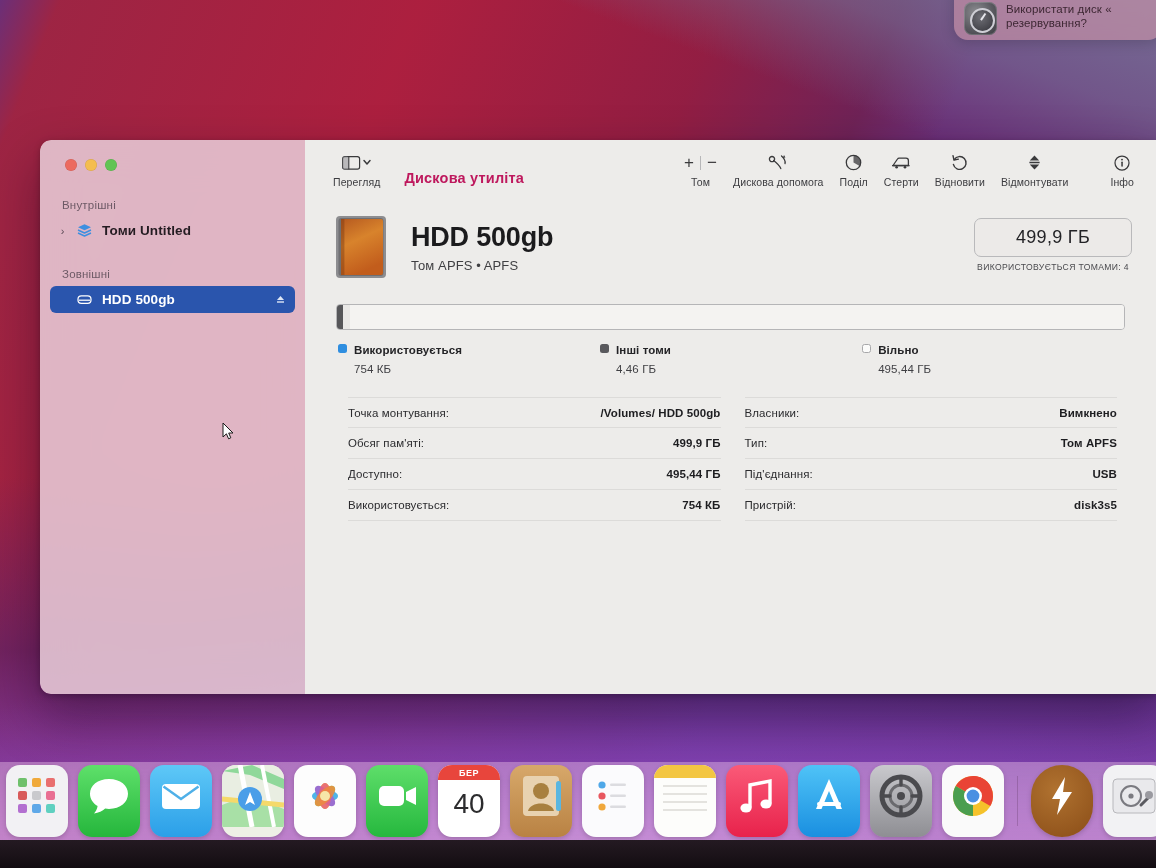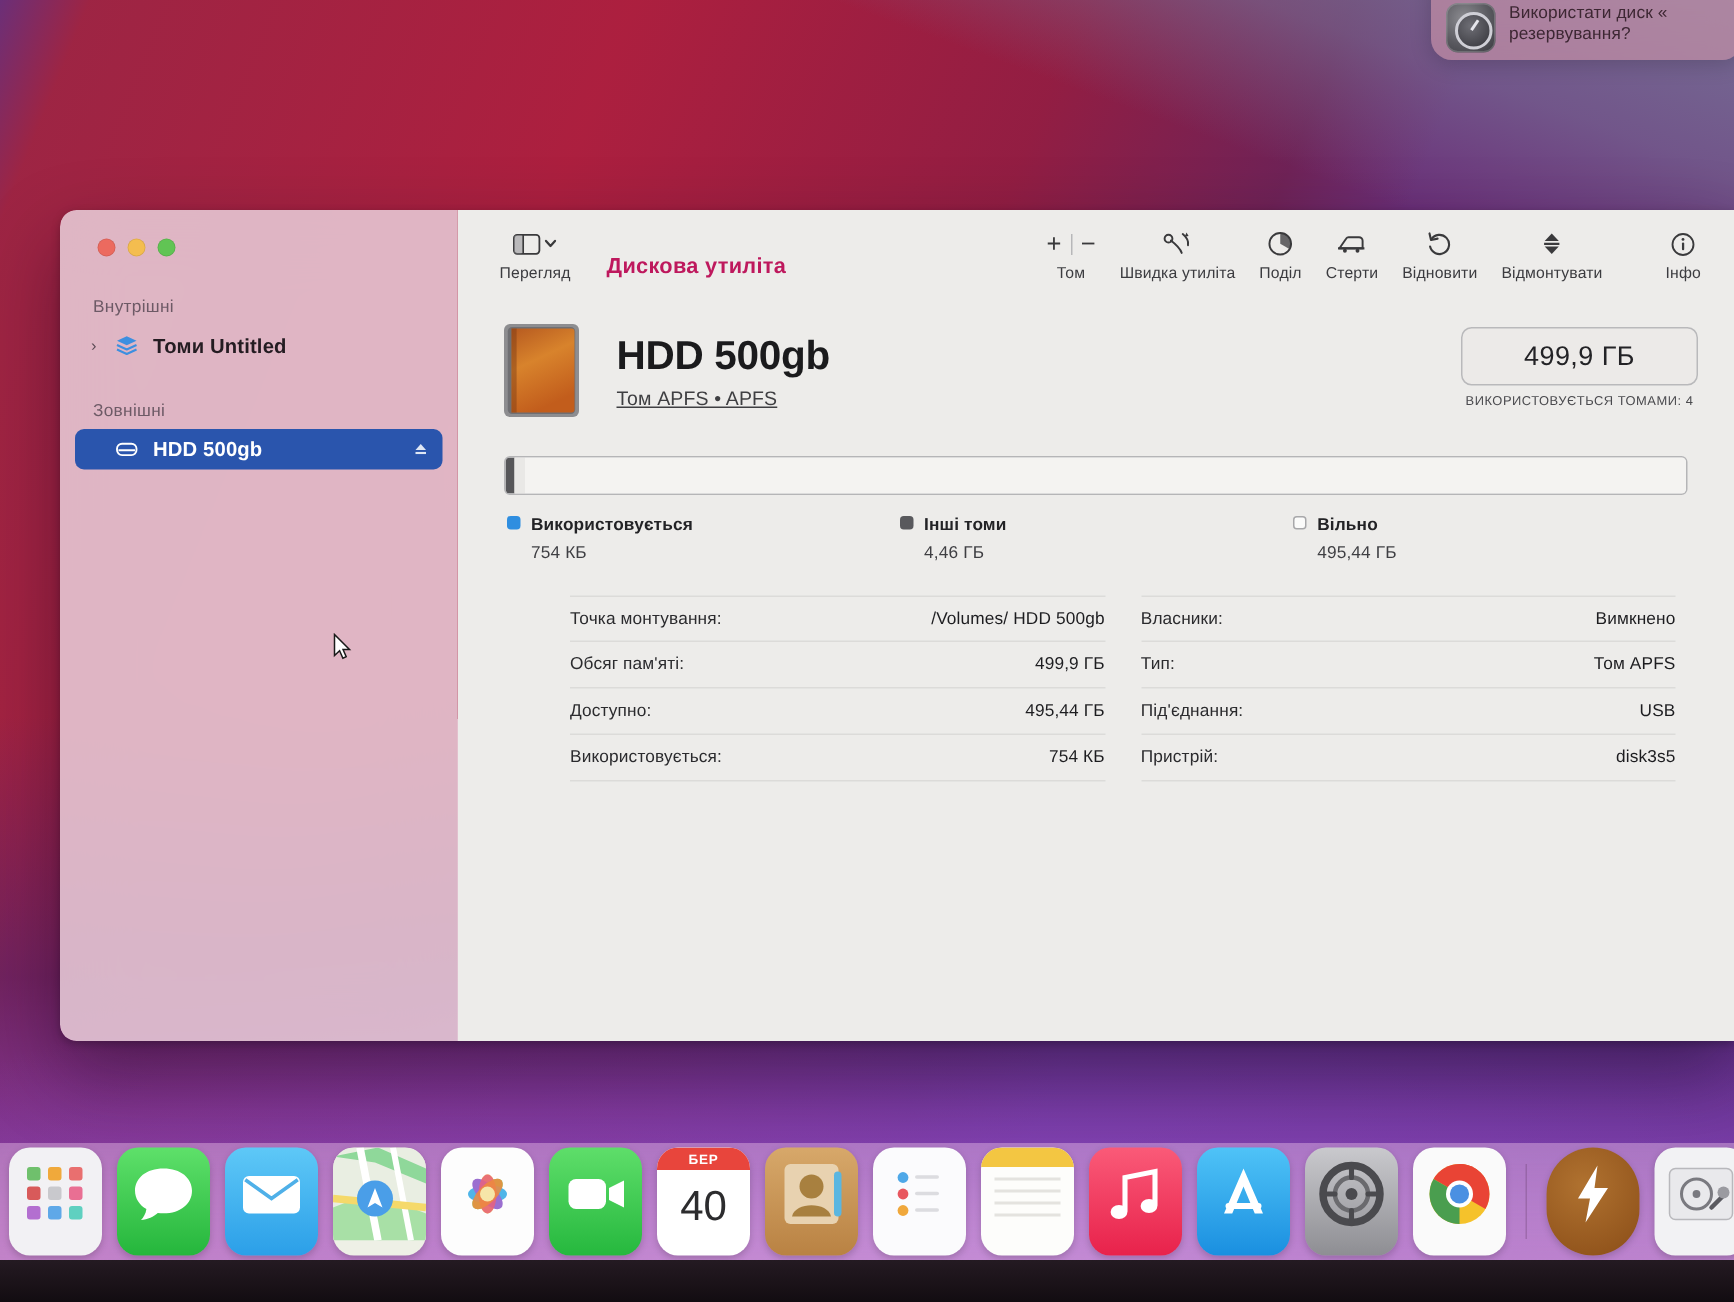--- a/index.html
+++ b/index.html
@@ -137,21 +137,21 @@
     letter-spacing:.2px;
   }
   .tb-spacer { flex:1; }
   .plusminus { display:flex; align-items:center; gap:6px; font-size:17px; color:#3a3a3c; line-height:1; }
   .pm-div { width:1px; height:14px; background:#b7b7b9; }
 
   
   .drive-head { display:flex; align-items:center; padding:10px 24px 0 28px; position:relative; }
   .drive-icon { width:56px; height:70px; flex:none; margin-right:22px; }
   .drive-title { font-size:27px; font-weight:700; color:#1b1b1d; letter-spacing:-.2px; }
-  .drive-sub { font-size:13px; color:#3f3f42; margin-top:5px; letter-spacing:.1px;text-decoration:underline; }
+  .drive-sub { font-size:13px; color:#3f3f42; margin-top:5px; letter-spacing:.1px; }
   .cap-box {
     position:absolute; right:24px; top:16px; width:158px; text-align:center;
   }
   .cap-val {
     border:1px solid #b9b9bb; border-radius:7px; background:#eceae8;
     font-size:18px; color:#232326; padding:8px 0; letter-spacing:.3px;
   }
   .cap-note { font-size:8.6px; color:#4a4a4e; margin-top:5px; letter-spacing:.35px; }
 
   
@@ -169,29 +169,29 @@
   .leg { width:33.3%; }
   .leg-top { display:flex; align-items:flex-start; gap:7px; }
   .sw { width:9px; height:9px; border-radius:2.5px; flex:none; }
   .sw.blue { background:#2f8ee0; }
   .sw.grey { background:#59595d; }
   .sw.free { background:#fbfbfa; border:1px solid #a8a8aa; }
   .leg-name { font-size:11.5px; font-weight:700; color:#232326; letter-spacing:.1px; }
   .leg-val { font-size:11.5px; color:#3f3f43; margin-top:7px; margin-left:16px; letter-spacing:.1px; }
 
   
-  .table-wrap { display:flex; padding:22px 27px 0 31px; gap:0;margin-left:32px; }
+  .table-wrap { display:flex; padding:22px 27px 0 31px; gap:0; }
   .tcol { width:50%; padding:0 12px; }
   .trow {
     display:flex; justify-content:space-between; align-items:center;
     height:31px; border-bottom:1px solid #dcdbd9; font-size:11.5px;
   }
   .trow:first-child { border-top:1px solid #dcdbd9; }
   .tkey { color:#2b2b2e; letter-spacing:.1px; }
-  .tval { color:#1d1d20; letter-spacing:.1px; }
+  .tval { color:#1d1d20; letter-spacing:.1px;font-weight:bold; }
 
   
   #dock {
     position:absolute; left:0; right:0; bottom:28px; height:78px;
     display:flex; align-items:center; gap:10px;
     padding:0 6px;
     background:linear-gradient(to bottom, rgba(236,196,232,.42), rgba(228,178,226,.5));
     backdrop-filter:blur(10px);
     z-index:50;
   }
@@ -291,21 +291,21 @@
 
       <div class="tb-item">
         <div class="tb-glyph">
           <svg width="21" height="19" viewBox="0 0 21 19">
             <path d="M4 3.5 a2.6 2.6 0 1 0 0 5.2 a2.6 2.6 0 1 0 0 -5.2" fill="none" stroke="#3a3a3c" stroke-width="1.3"></path>
             <path d="M5.6 7.4 C9 10 11.5 12 12.8 15.6" fill="none" stroke="#3a3a3c" stroke-width="1.3" stroke-linecap="round"></path>
             <path d="M13.5 3 C16.5 5.5 17.5 8 17 10.5" fill="none" stroke="#3a3a3c" stroke-width="1.3" stroke-linecap="round"></path>
             <path d="M16 2 l1.4 2.4 l-2.6 .5 Z" fill="#3a3a3c"></path>
           </svg>
         </div>
-        <div class="tb-label">Швидка утиліта</div>
+        <div class="tb-label">Дискова допомога</div>
       </div>
 
       <div class="tb-item">
         <div class="tb-glyph">
           <svg width="19" height="19" viewBox="0 0 19 19">
             <circle cx="9.5" cy="9.5" r="7.2" fill="none" stroke="#3a3a3c" stroke-width="1.3"></circle>
             <path d="M9.5 9.5 L9.5 2.3 A7.2 7.2 0 0 1 15.6 13 Z" fill="#3a3a3c" opacity=".75"></path>
           </svg>
         </div>
         <div class="tb-label">Поділ</div>

